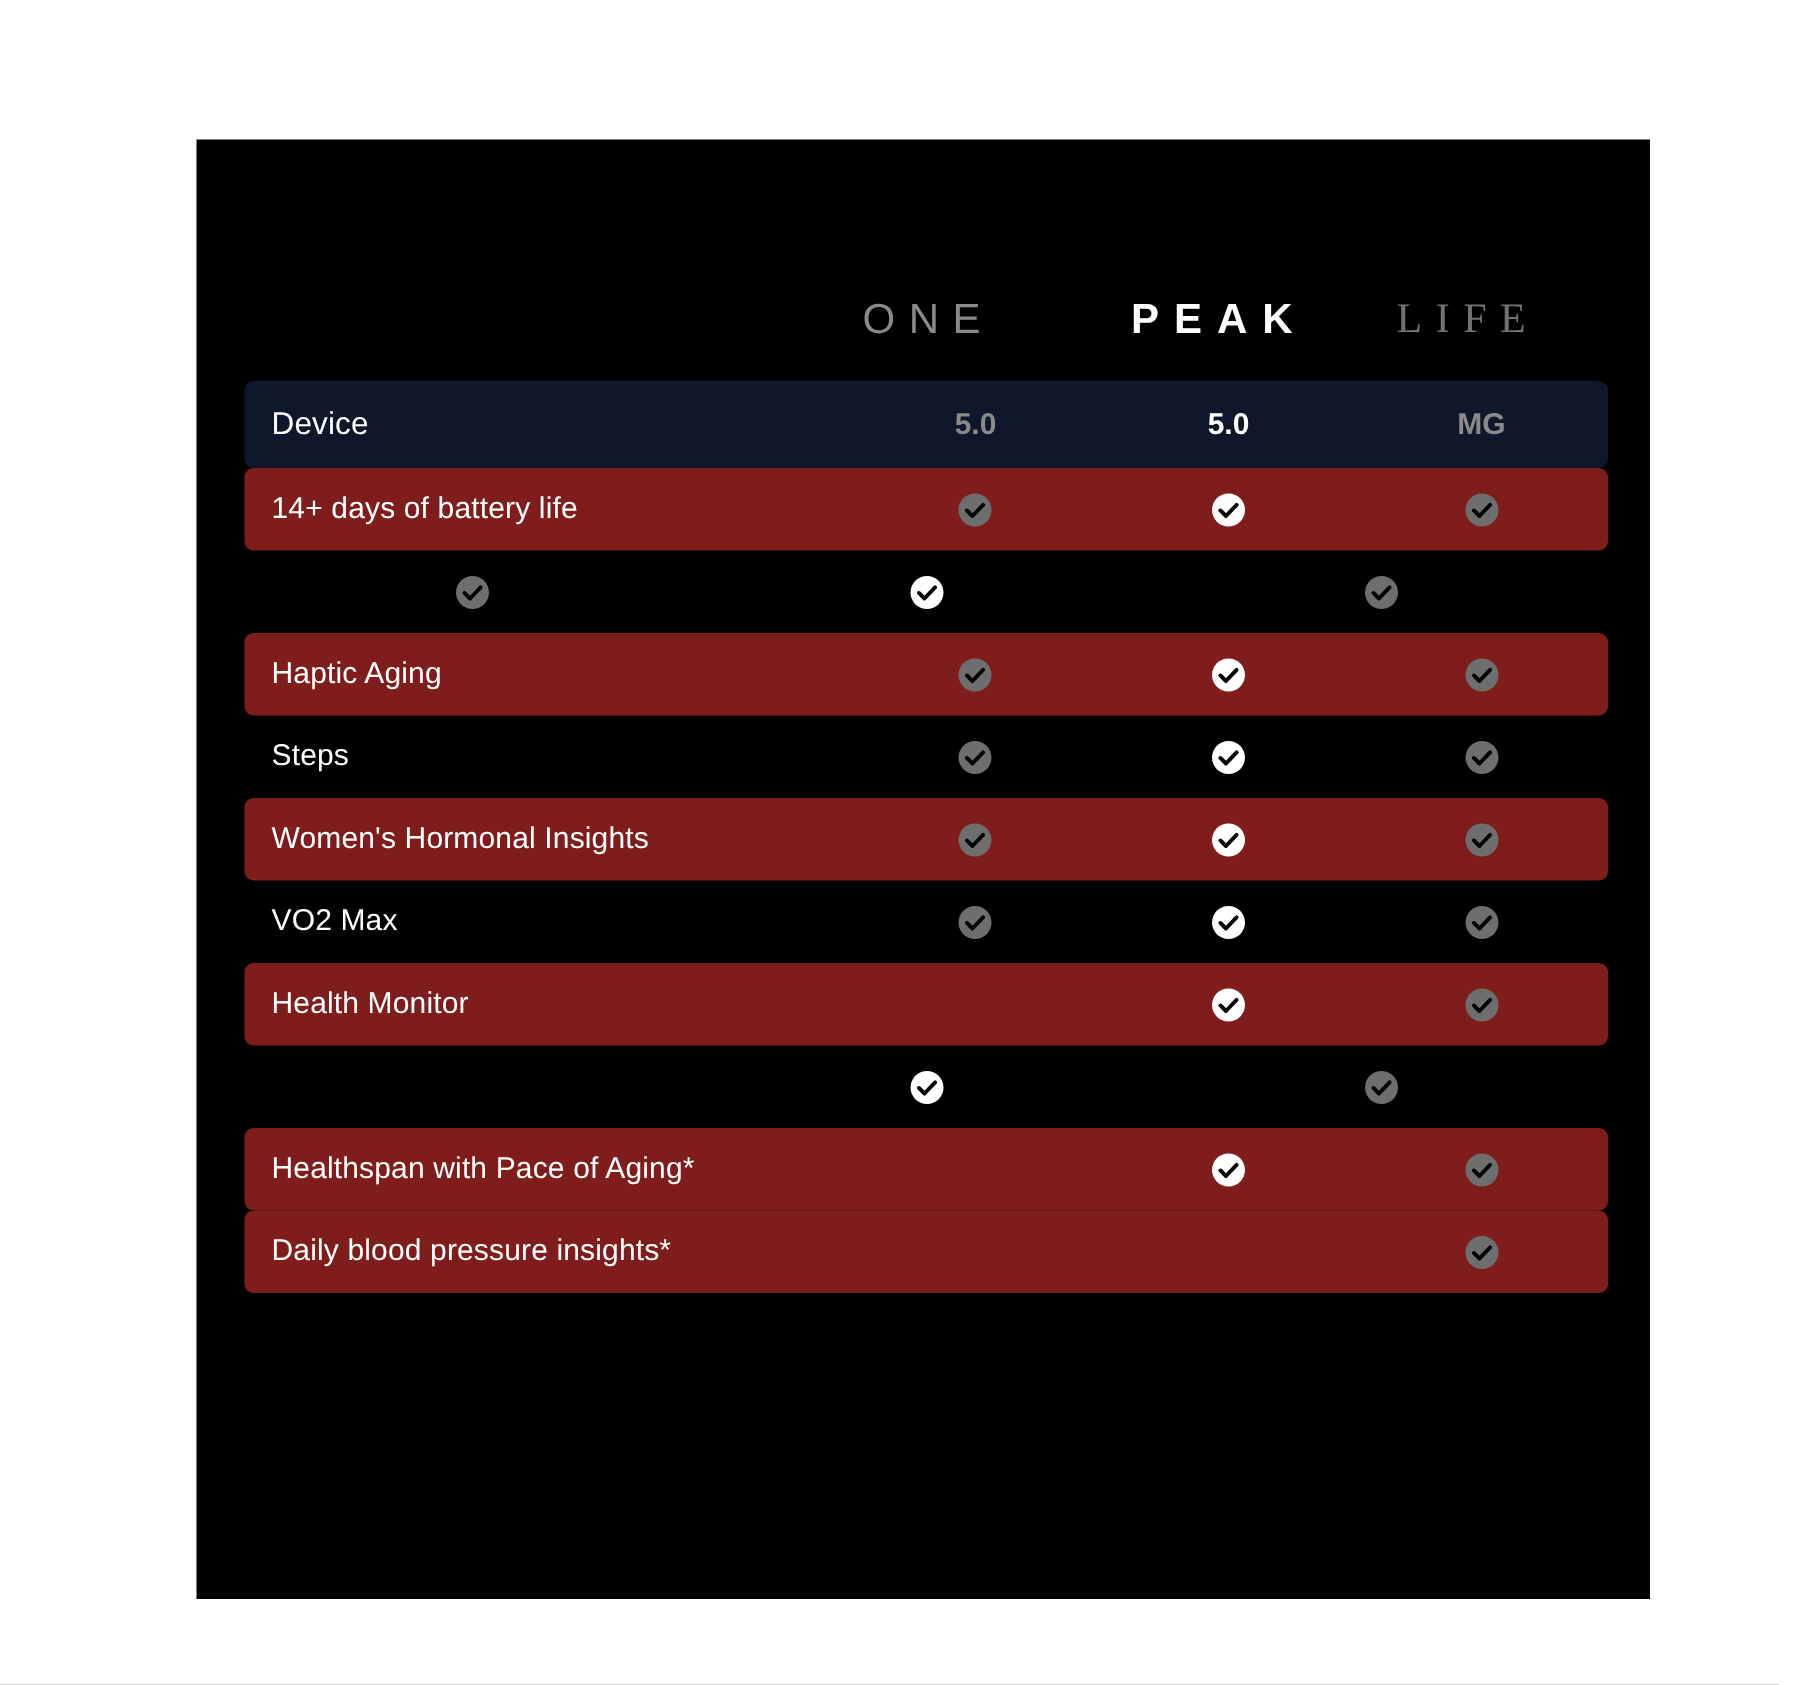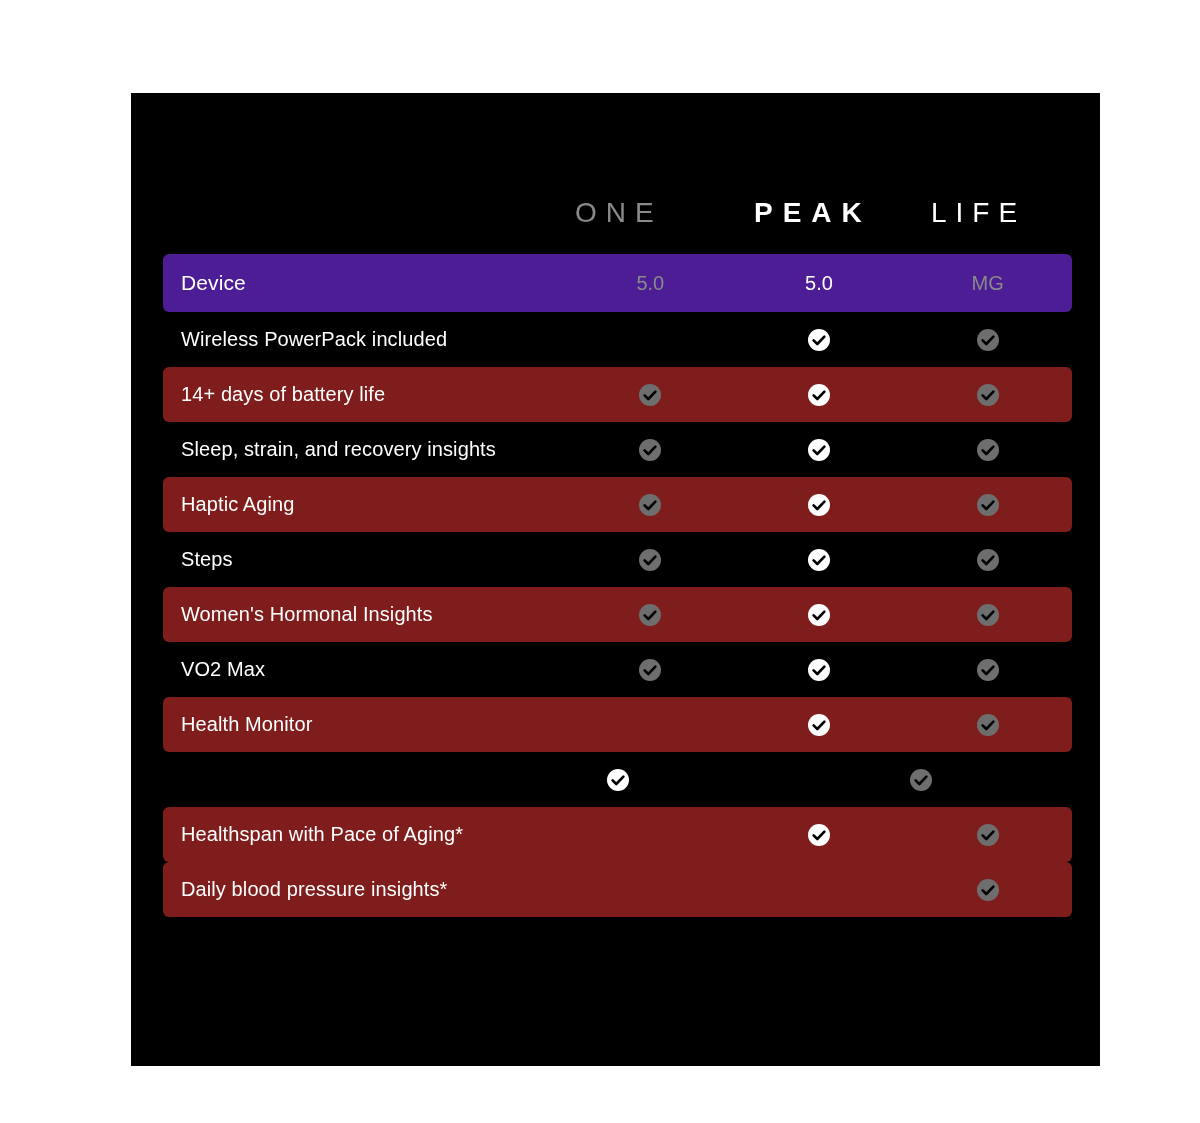--- a/index.html
+++ b/index.html
@@ -42,39 +42,39 @@
   .brand-col {
     flex: 1 1 0;
     text-align: left;
     font-size: 28px;
     letter-spacing: 9px;
     text-indent: 9px;
     font-weight: 400;
   }
   .brand-one { color: #8a8a8a; }
   .brand-peak { color: #ffffff; font-weight: 700; letter-spacing: 10px; text-indent: 10px;}
-  .brand-life { color: #ffffff; }
+  .brand-life { color: #737373; font-family: Liberation Serif, serif; }
 
   .table {
     position: absolute;
     left: 32px;
     top: 161px;
     width: 909px;
   }
   .row {
     display: flex;
     align-items: center;
     height: 55px;
     border-radius: 6px;
   }
   .row.alt {
     background: #7f1d1d;
   }
   .row.header {
-    background: #4c1d95;
+    background: #0f172a;
     height: 58px;
   }
   .row-label {
     flex: 0 0 403px;
     width: 403px;
     padding-left: 18px;
     box-sizing: border-box;
     color: #ffffff;
     font-size: 20px;
     letter-spacing: 0.1px;
@@ -85,21 +85,21 @@
   .cell {
     flex: 1 1 0;
     display: flex;
     align-items: center;
     justify-content: center;
     height: 100%;
   }
   .hdr-val {
     font-size: 20px;
     color: #8a8a8a;
-    font-weight: 400;
+    font-weight: 700;
   }
   .hdr-val.featured {
     color: #ffffff;
   }
   .check {
     display: inline-block;
     width: 24px;
     height: 24px;
   }
   .check svg { display: block; }
@@ -131,71 +131,48 @@
         </div>
         <div class="cell">
           <span class="hdr-val featured">5.0</span>
         </div>
         <div class="cell">
           <span class="hdr-val">MG</span>
         </div>
       </div>
 
       <div id="rows-container">
+          <div class="row alt">
+            <div class="row-label">14+ days of battery life</div>
+            <div class="cell">
+              <span class="check">
+                <svg width="24" height="24" viewBox="0 0 24 24" aria-hidden="true">
+                  <circle cx="12" cy="12" r="11" fill="#6e6e6e"></circle>
+                  <path d="M6.6 12.3 L10.3 16 L17.4 8.6" fill="none" stroke="#000000" stroke-width="2.6" stroke-linecap="round" stroke-linejoin="round"></path>
+                </svg>
+              </span>
+            </div>
+            <div class="cell">
+              <span class="check">
+                <svg width="24" height="24" viewBox="0 0 24 24" aria-hidden="true">
+                  <circle cx="12" cy="12" r="11" fill="#ffffff"></circle>
+                  <path d="M6.6 12.3 L10.3 16 L17.4 8.6" fill="none" stroke="#000000" stroke-width="2.6" stroke-linecap="round" stroke-linejoin="round"></path>
+                </svg>
+              </span>
+            </div>
+            <div class="cell">
+              <span class="check">
+                <svg width="24" height="24" viewBox="0 0 24 24" aria-hidden="true">
+                  <circle cx="12" cy="12" r="11" fill="#6e6e6e"></circle>
+                  <path d="M6.6 12.3 L10.3 16 L17.4 8.6" fill="none" stroke="#000000" stroke-width="2.6" stroke-linecap="round" stroke-linejoin="round"></path>
+                </svg>
+              </span>
+            </div>
+          </div>
           <div class="row">
-            <div class="row-label">Wireless PowerPack included</div>
-            <div class="cell">
-              <span class="empty"></span>
-            </div>
-            <div class="cell">
-              <span class="check">
-                <svg width="24" height="24" viewBox="0 0 24 24" aria-hidden="true">
-                  <circle cx="12" cy="12" r="11" fill="#ffffff"></circle>
-                  <path d="M6.6 12.3 L10.3 16 L17.4 8.6" fill="none" stroke="#000000" stroke-width="2.6" stroke-linecap="round" stroke-linejoin="round"></path>
-                </svg>
-              </span>
-            </div>
-            <div class="cell">
-              <span class="check">
-                <svg width="24" height="24" viewBox="0 0 24 24" aria-hidden="true">
-                  <circle cx="12" cy="12" r="11" fill="#6e6e6e"></circle>
-                  <path d="M6.6 12.3 L10.3 16 L17.4 8.6" fill="none" stroke="#000000" stroke-width="2.6" stroke-linecap="round" stroke-linejoin="round"></path>
-                </svg>
-              </span>
-            </div>
-          </div>
-          <div class="row alt">
-            <div class="row-label">14+ days of battery life</div>
-            <div class="cell">
-              <span class="check">
-                <svg width="24" height="24" viewBox="0 0 24 24" aria-hidden="true">
-                  <circle cx="12" cy="12" r="11" fill="#6e6e6e"></circle>
-                  <path d="M6.6 12.3 L10.3 16 L17.4 8.6" fill="none" stroke="#000000" stroke-width="2.6" stroke-linecap="round" stroke-linejoin="round"></path>
-                </svg>
-              </span>
-            </div>
-            <div class="cell">
-              <span class="check">
-                <svg width="24" height="24" viewBox="0 0 24 24" aria-hidden="true">
-                  <circle cx="12" cy="12" r="11" fill="#ffffff"></circle>
-                  <path d="M6.6 12.3 L10.3 16 L17.4 8.6" fill="none" stroke="#000000" stroke-width="2.6" stroke-linecap="round" stroke-linejoin="round"></path>
-                </svg>
-              </span>
-            </div>
-            <div class="cell">
-              <span class="check">
-                <svg width="24" height="24" viewBox="0 0 24 24" aria-hidden="true">
-                  <circle cx="12" cy="12" r="11" fill="#6e6e6e"></circle>
-                  <path d="M6.6 12.3 L10.3 16 L17.4 8.6" fill="none" stroke="#000000" stroke-width="2.6" stroke-linecap="round" stroke-linejoin="round"></path>
-                </svg>
-              </span>
-            </div>
-          </div>
-          <div class="row">
-            <div class="row-label">Sleep, strain, and recovery insights</div>
             <div class="cell">
               <span class="check">
                 <svg width="24" height="24" viewBox="0 0 24 24" aria-hidden="true">
                   <circle cx="12" cy="12" r="11" fill="#6e6e6e"></circle>
                   <path d="M6.6 12.3 L10.3 16 L17.4 8.6" fill="none" stroke="#000000" stroke-width="2.6" stroke-linecap="round" stroke-linejoin="round"></path>
                 </svg>
               </span>
             </div>
             <div class="cell">
               <span class="check">

